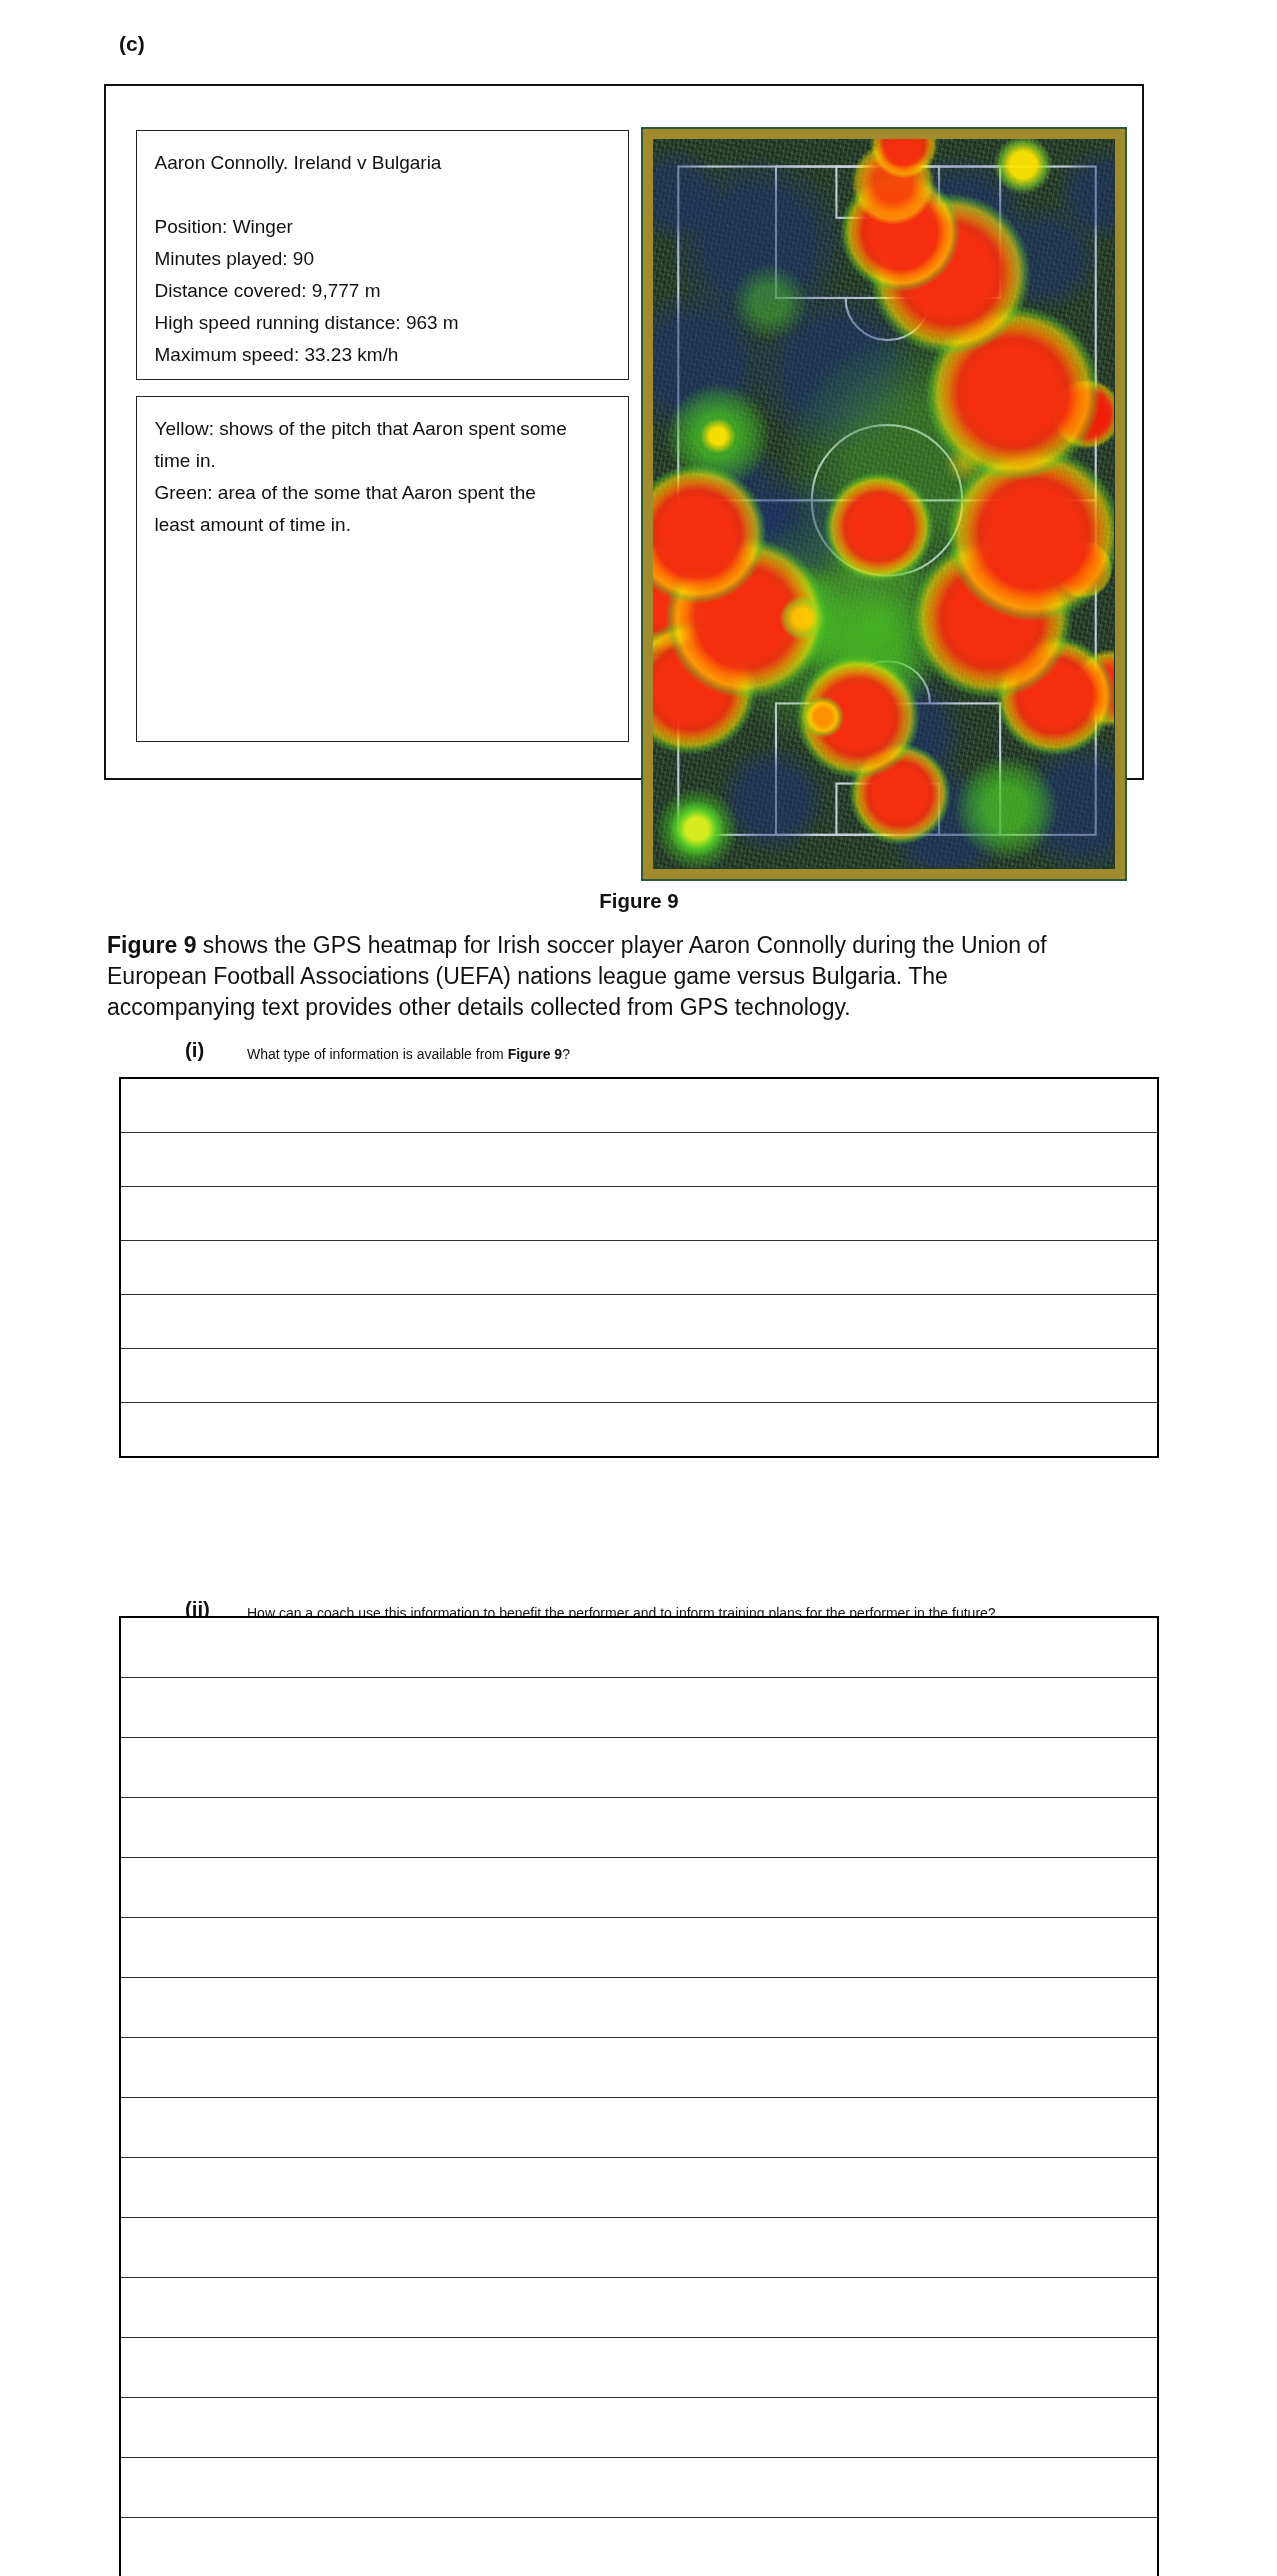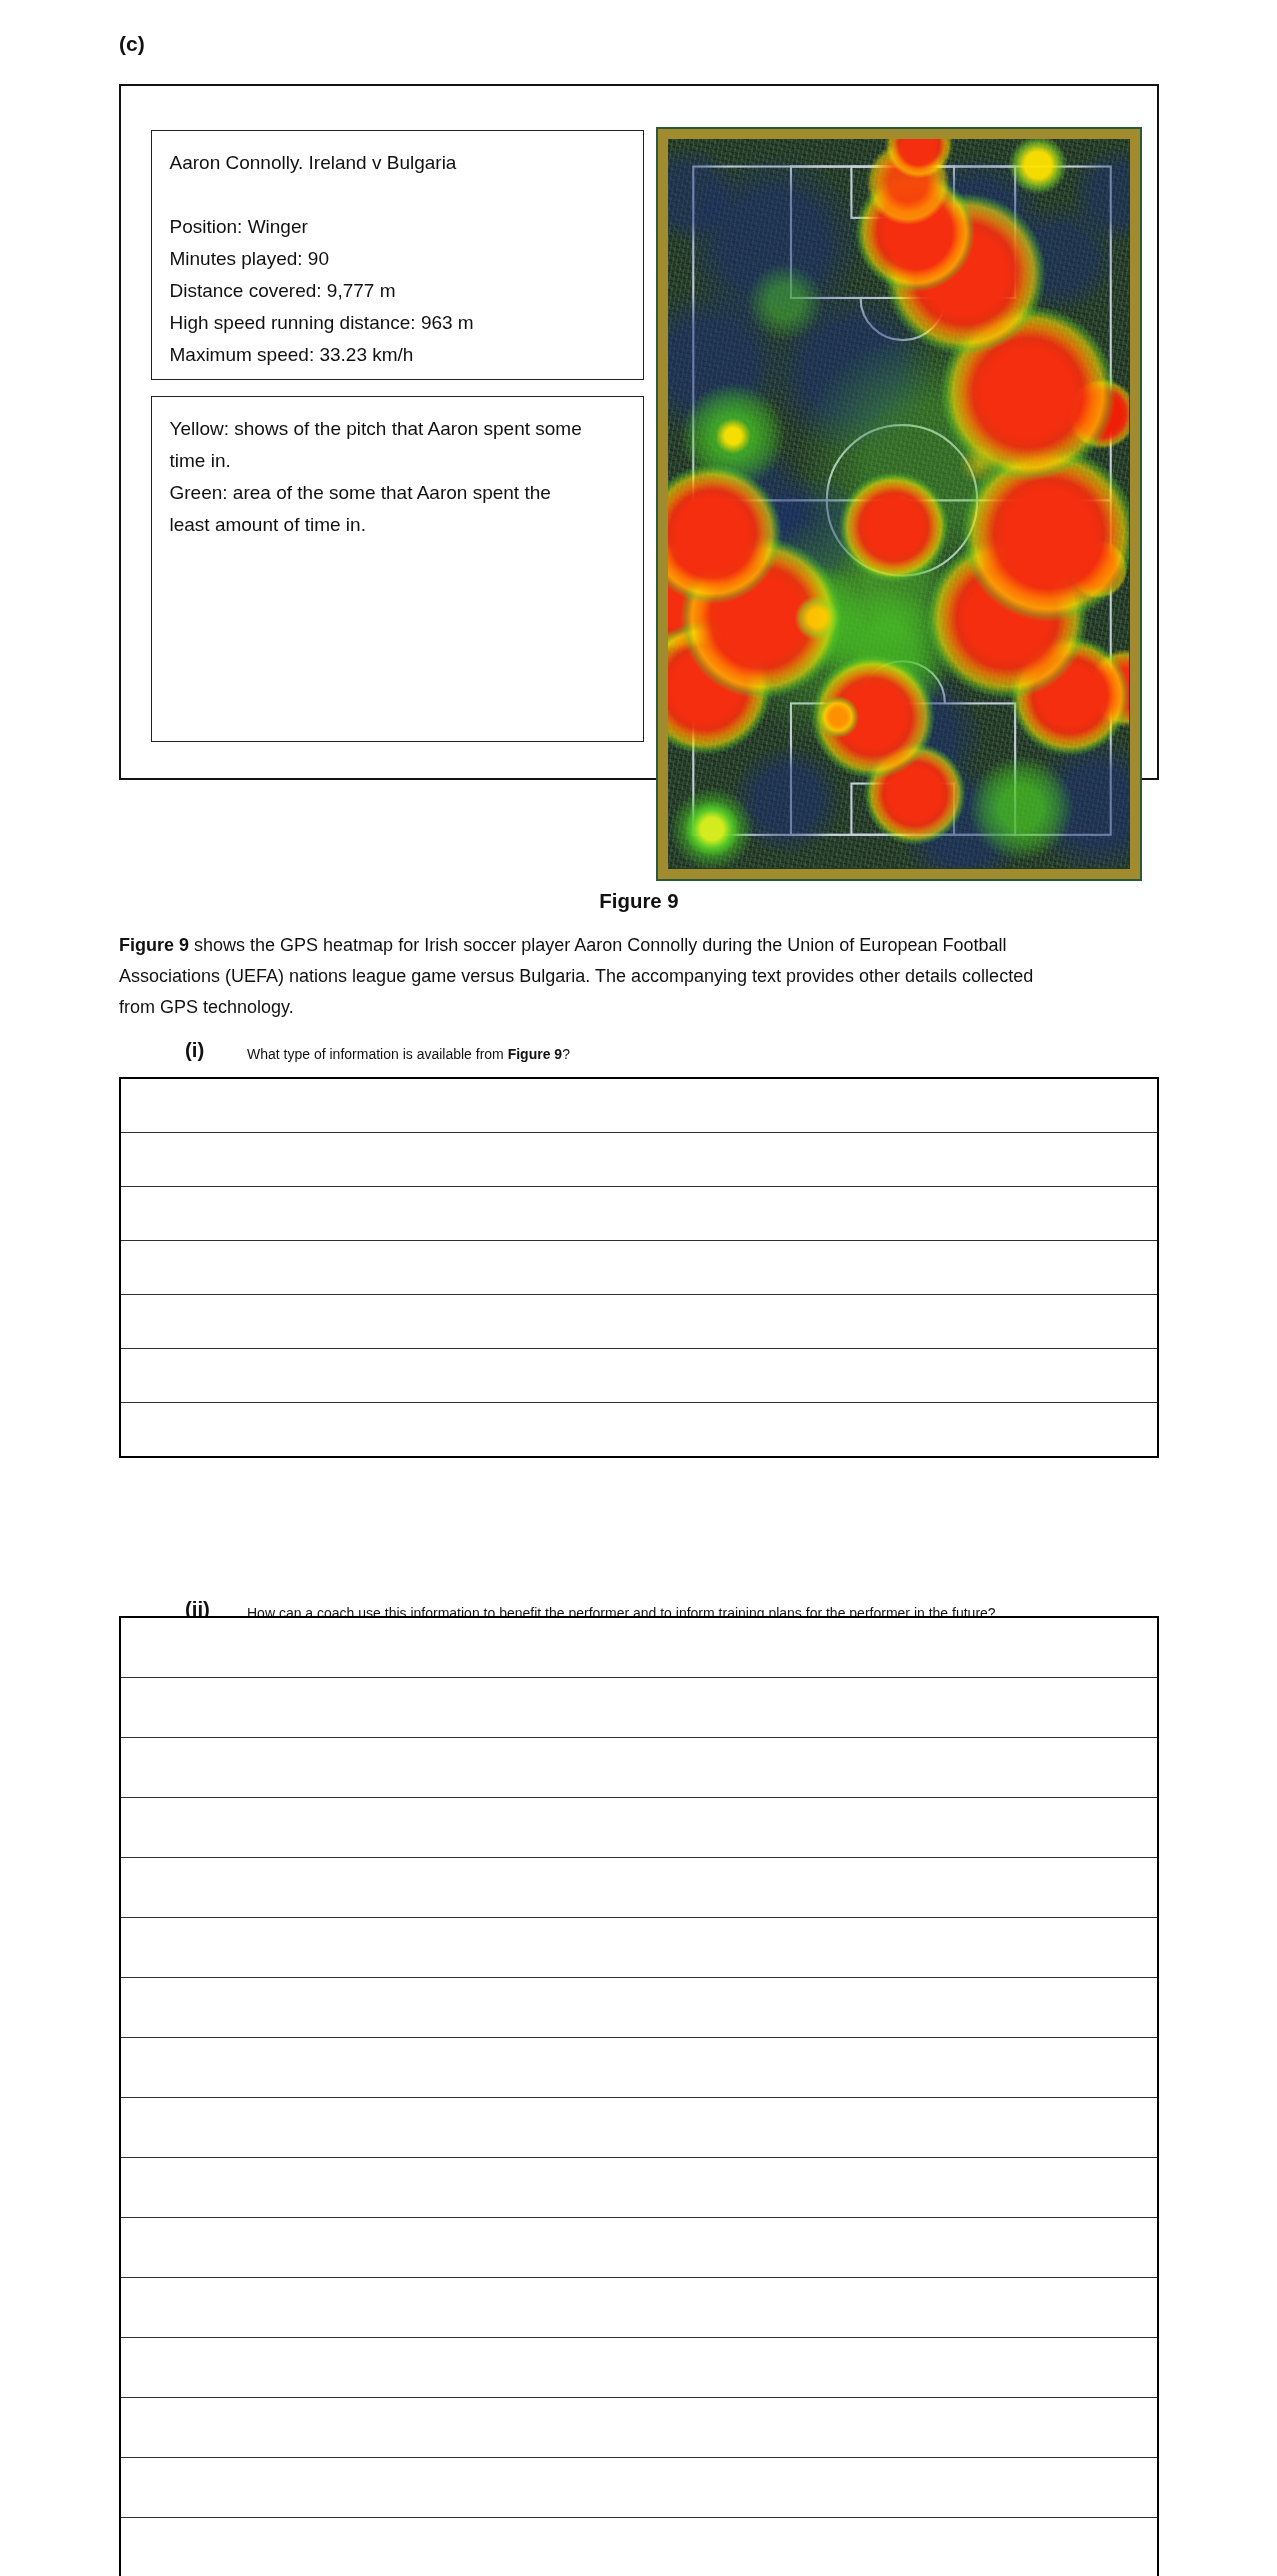--- a/index.html
+++ b/index.html
@@ -6,21 +6,21 @@
   body{
     width:1277px;height:2576px;position:relative;background:#ffffff;
     font-family:"Liberation Sans", sans-serif;color:#111;
   }
   .abs{position:absolute;}
 
   
   #part-label{left:119px;top:32px;font-size:21px;font-weight:bold;}
 
   
-  #figure-box{left:119px;top:84px;width:1040px;height:696px;border:2.1px solid #111;box-sizing:border-box;background:#fff;}
+  #figure-box{left:104px;top:84px;width:1040px;height:696px;border:2.1px solid #111;box-sizing:border-box;background:#fff;}
 
   .info-box{position:absolute;left:29.5px;width:493px;border:1.4px solid #222;box-sizing:border-box;padding:15.5px 18px;font-size:19px;line-height:32px;}
   #stats-box{top:44px;height:250px;}
   #legend-box{top:310px;height:346px;}
   .box-title{margin:0 0 32px 0;}
   .stat-line{margin:0;}
   .legend-line{margin:0;width:422px;}
 
   
   #heatmap{left:537px;top:43px;width:482px;height:750px;border:10.5px solid #a08c2f;outline:2.1px solid #2a5a3a;box-sizing:border-box;background:#223a26;}
@@ -77,21 +77,21 @@
       radial-gradient(circle 70px at 246px 597px, rgba(25,45,120,.5) 55%, transparent 100%),
       radial-gradient(circle 56px at 119px 661px, rgba(25,45,120,.5) 55%, transparent 100%),
       radial-gradient(circle 63px at 295px 689px, rgba(25,45,120,.5) 55%, transparent 100%),
       radial-gradient(circle 70px at 429px 668px, rgba(25,45,120,.5) 55%, transparent 100%),
       radial-gradient(circle 49px at 450px 56px, rgba(25,45,120,.45) 55%, transparent 100%),
       radial-gradient(circle 49px at 21px 56px, rgba(25,45,120,.45) 55%, transparent 100%);
   }
 
   
   #figure-caption{left:119px;top:890px;width:1040px;text-align:center;font-size:20.4px;font-weight:bold;}
-  #description{left:119px;top:930px;width:945px;font-size:18px;line-height:31px;}
+  #description{left:107px;top:930px;width:945px;font-size:23px;line-height:31px;}
 
   
   .q-number{position:absolute;left:185px;font-size:20.4px;font-weight:bold;}
   .q-text{position:absolute;left:247px;width:871px;font-size:14px;line-height:31px;}
   #q1-number,#q1-text{top:1039px;}
   #q2-number,#q2-text{top:1550px;margin-top:48px;}
 
   
   .answer-box{position:absolute;left:119px;width:1040px;border:2.1px solid #000;box-sizing:border-box;background:#fff;}
   #answer-box-1{top:1077px;}

